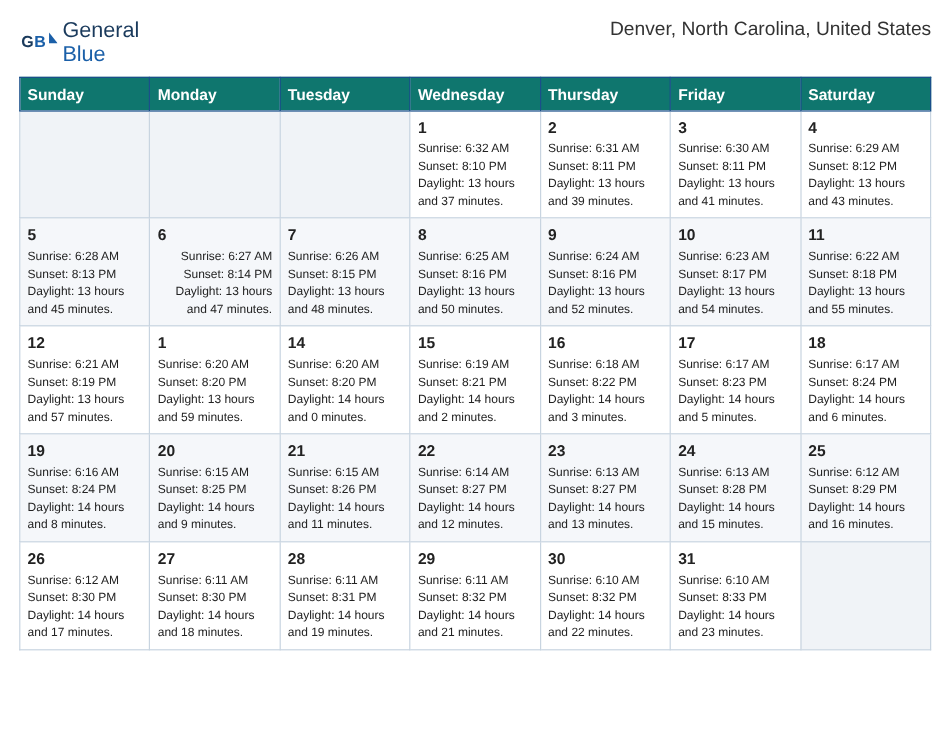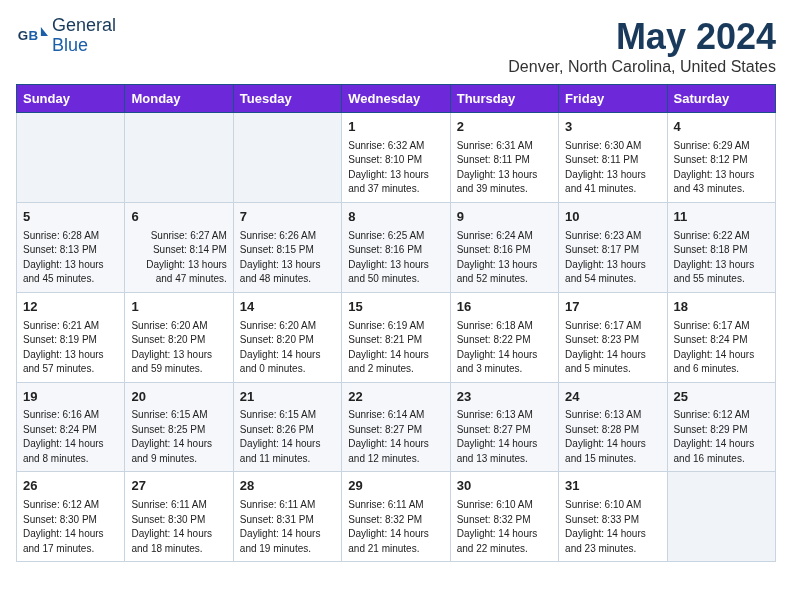--- a/index.html
+++ b/index.html
@@ -42,21 +42,21 @@
       font-size: 16px;
       color: #333;
       font-weight: 500;
     }
     table {
       width: 100%;
       border-collapse: collapse;
       font-size: 11px;
     }
     thead th {
-      background-color: #6d28d9;
+      background-color: #0f766e;
       color: #fff;
       text-align: left;
       padding: 6px 6px;
       font-size: 13px;
       font-weight: 600;
       border: 1px solid #1a4f8a;
     }
     tbody td {
       border: 1px solid #c8d4e0;
       vertical-align: top;
@@ -95,21 +95,20 @@
       <polygon points="28,8 36,18 28,18" fill="#1a5fa8"></polygon>
     </svg>
     <div>
       <div class="logo-text">
         <span>General</span><br>
         <span class="logo-blue">Blue</span>
       </div>
     </div>
   </div>
   <div class="title-block">
-    <div class="month-title">May 2024</div>
     <div class="location">Denver, North Carolina, United States</div>
   </div>
 </div>
 
 <table>
   <thead>
     <tr>
     <th>Sunday</th>
         <th>Monday</th>
         <th>Tuesday</th>

